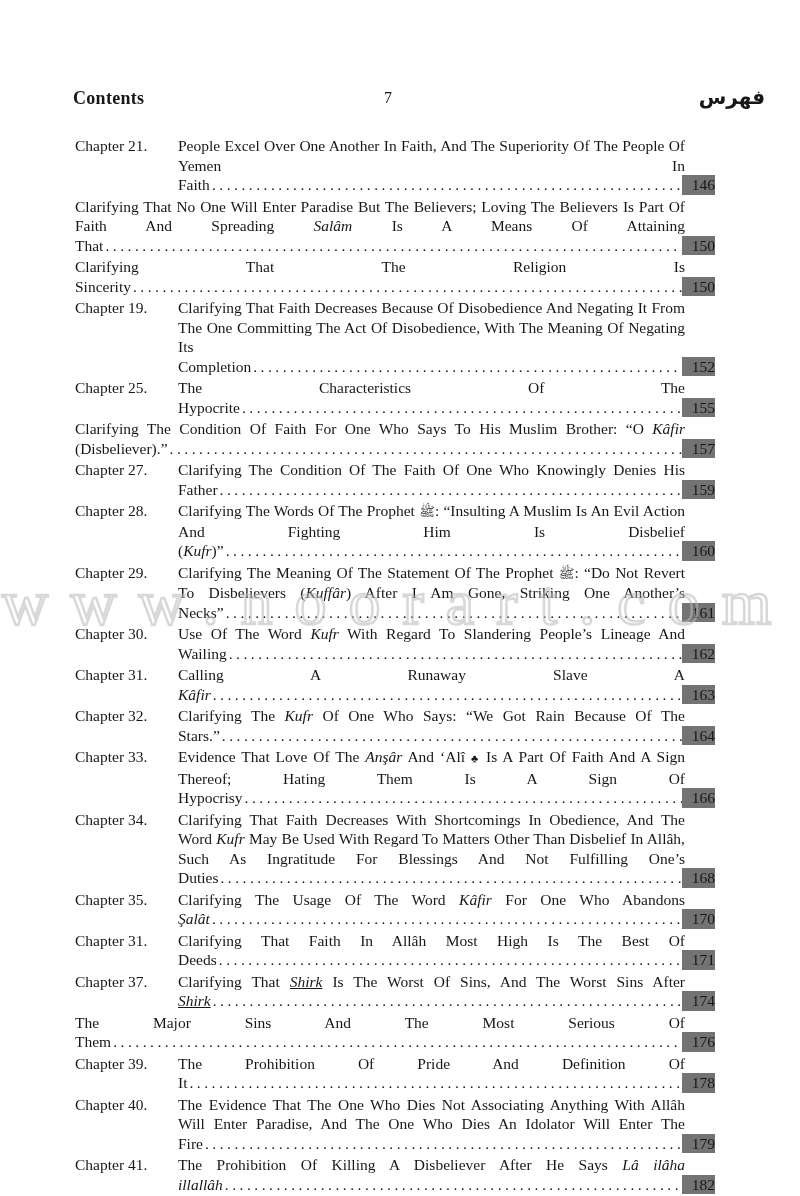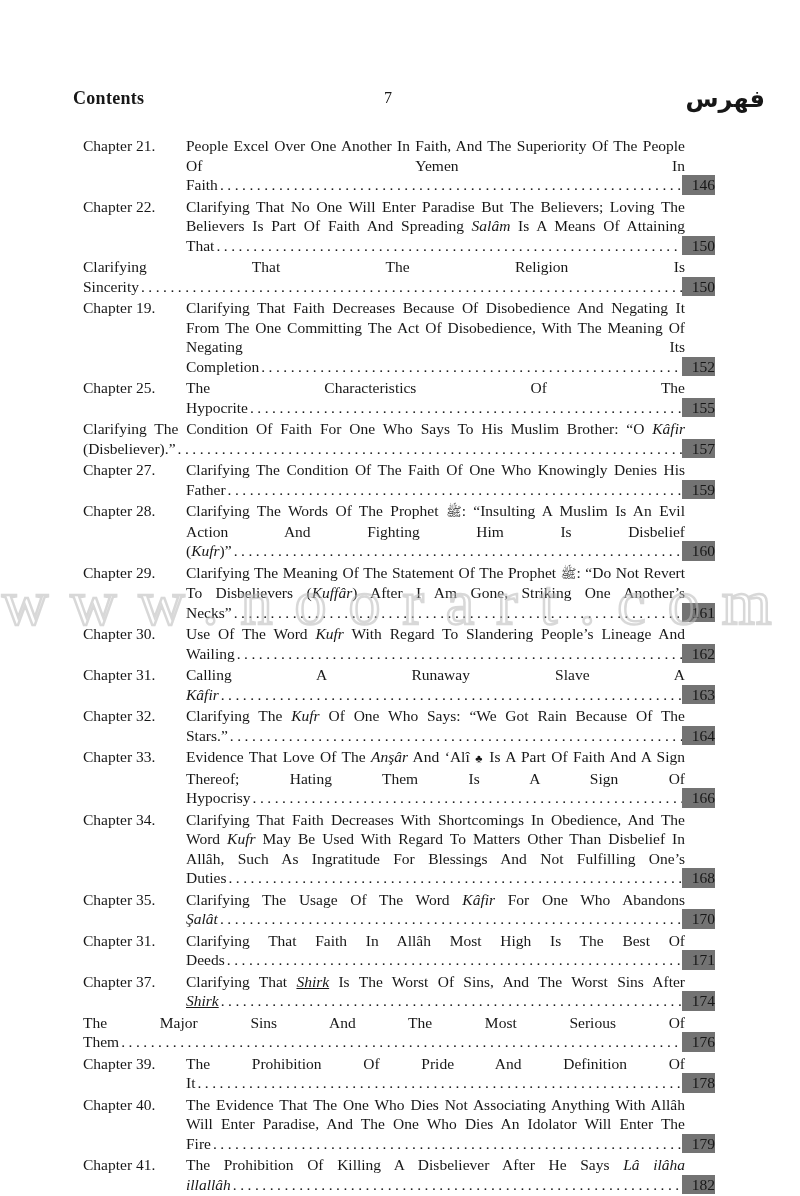--- a/index.html
+++ b/index.html
@@ -5,26 +5,26 @@
   html,body { margin:0; padding:0; background:#fff; }
   .page {
     position:relative; width:800px; height:1196px; background:#fff;
     overflow:hidden; font-family:"Liberation Serif", serif;
     color:var(--ink,#171717);
   }
   
   .hdr { position:absolute; top:88px; left:73px; width:692px; height:26px; }
   .hdr-left { position:absolute; left:0; top:0; font-weight:bold; font-size:18px; letter-spacing:.3px; }
   .hdr-center { position:absolute; left:315px; top:1px; transform:translateX(-50%); font-size:16px; }
-  .hdr-right { position:absolute; right:0; top:-3px; font-size:24px; font-weight:bold;
+  .hdr-right { position:absolute; right:0; top:-3px; font-size:20px; font-weight:bold;
                font-family:"DejaVu Sans", sans-serif; }
   
   .toc { position:absolute; top:136px; left:75px; width:640px;
          font-size:15.5px; line-height:19.5px; }
-  .entry { display:flex; margin-bottom:2px;margin-left:8px; }
+  .entry { display:flex; margin-bottom:2px; }
   .label { width:103px; flex:none; white-space:nowrap; }
   .body  { flex:1; text-align:justify; position:relative; overflow:hidden; padding-right:30px; }
   .page-num { position:absolute; right:0; bottom:0; background:#737373; padding-left:7px;
               min-width:26px; text-align:right; }
   .dots { letter-spacing:3.5px; padding-left:2px; white-space:pre; }
   .it { font-style:italic; }
   .ul { text-decoration:underline; }
   .sym { font-family:"DejaVu Sans", sans-serif; font-size:13px; }
   .mark { font-size:11px; }
   
@@ -44,21 +44,20 @@
     <span class="hdr-center">7</span>
     <span class="hdr-right">فهرس</span>
   </div>
 
   <div class="toc">
       <div class="entry">
         <span class="label">Chapter 21.</span>
         <div class="body"><span>People Excel Over One Another In Faith, And The Superiority Of The People Of Yemen In Faith</span><span class="dots">................................................................................................................................................................</span><span class="page-num">146</span></div>
       </div>
       <div class="entry">
-        <span class="label">Chapter 22.</span>
         <div class="body"><span>Clarifying That No One Will Enter Paradise But The Believers; Loving The Believers Is Part Of Faith And Spreading </span><span class="it">Salâm</span><span> Is A Means Of Attaining That</span><span class="dots">................................................................................................................................................................</span><span class="page-num">150</span></div>
       </div>
       <div class="entry">
         <div class="body"><span>Clarifying That The Religion Is Sincerity</span><span class="dots">................................................................................................................................................................</span><span class="page-num">150</span></div>
       </div>
       <div class="entry">
         <span class="label">Chapter 19.</span>
         <div class="body"><span>Clarifying That Faith Decreases Because Of Disobedience And Negating It From The One Committing The Act Of Disobedience, With The Meaning Of Negating Its Completion</span><span class="dots">................................................................................................................................................................</span><span class="page-num">152</span></div>
       </div>
       <div class="entry">

